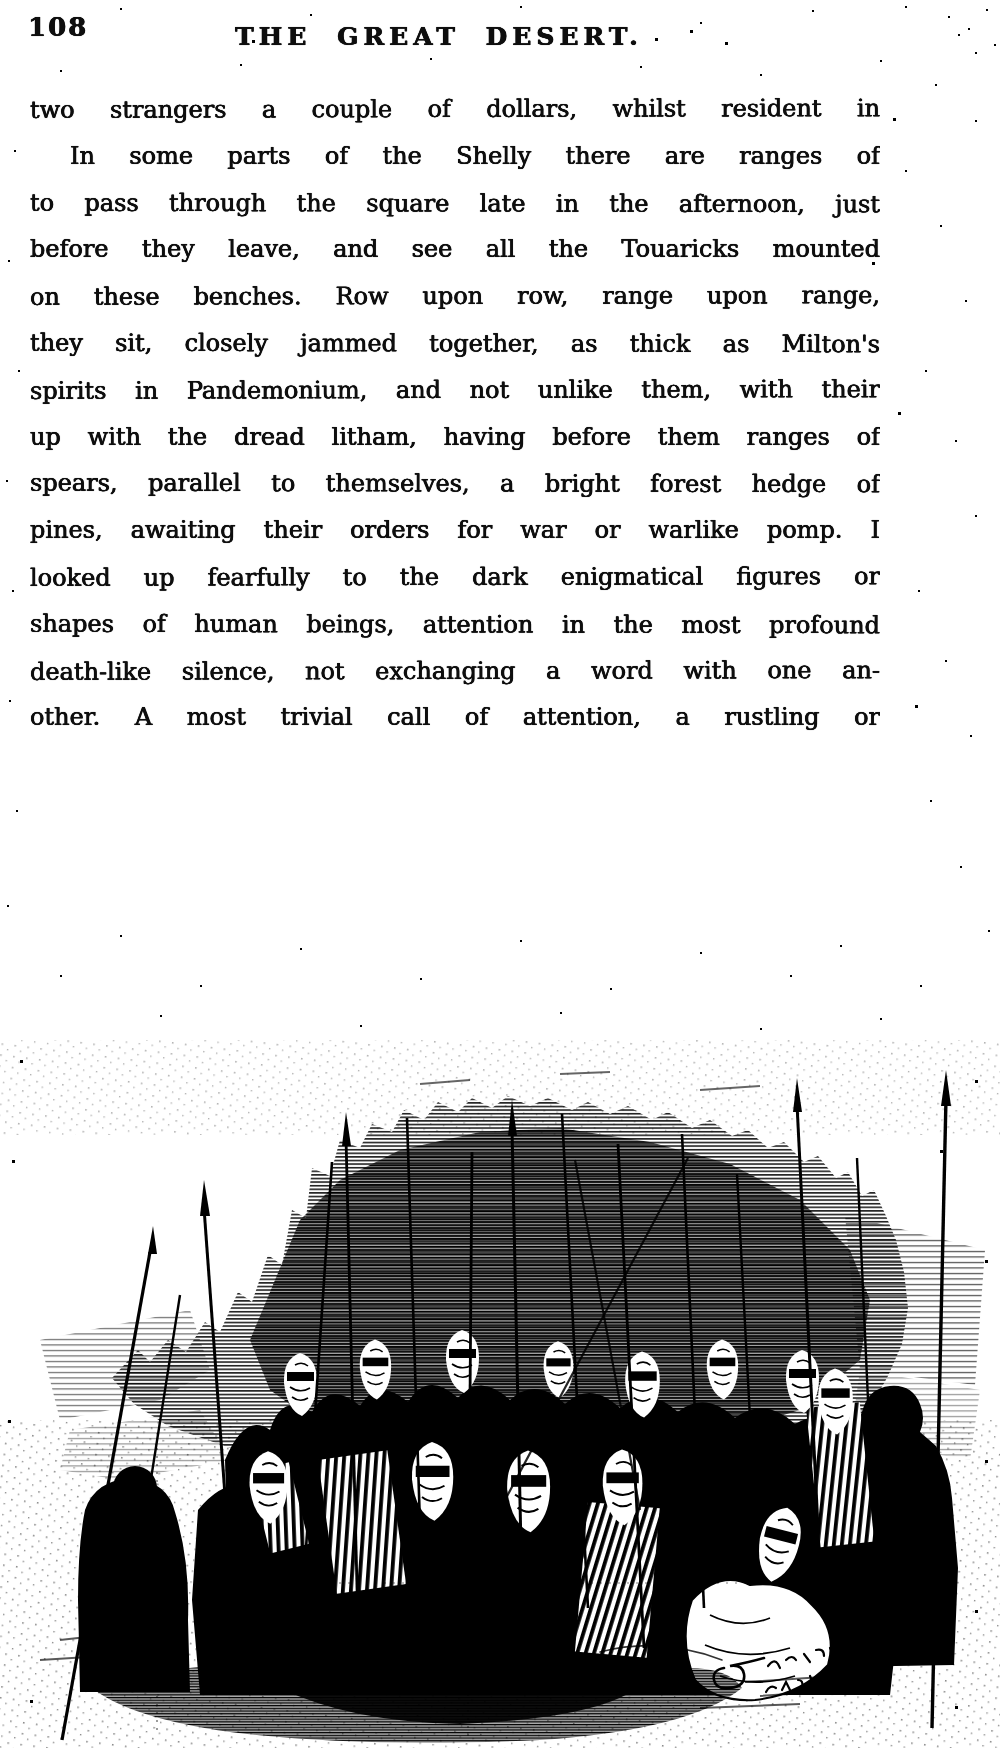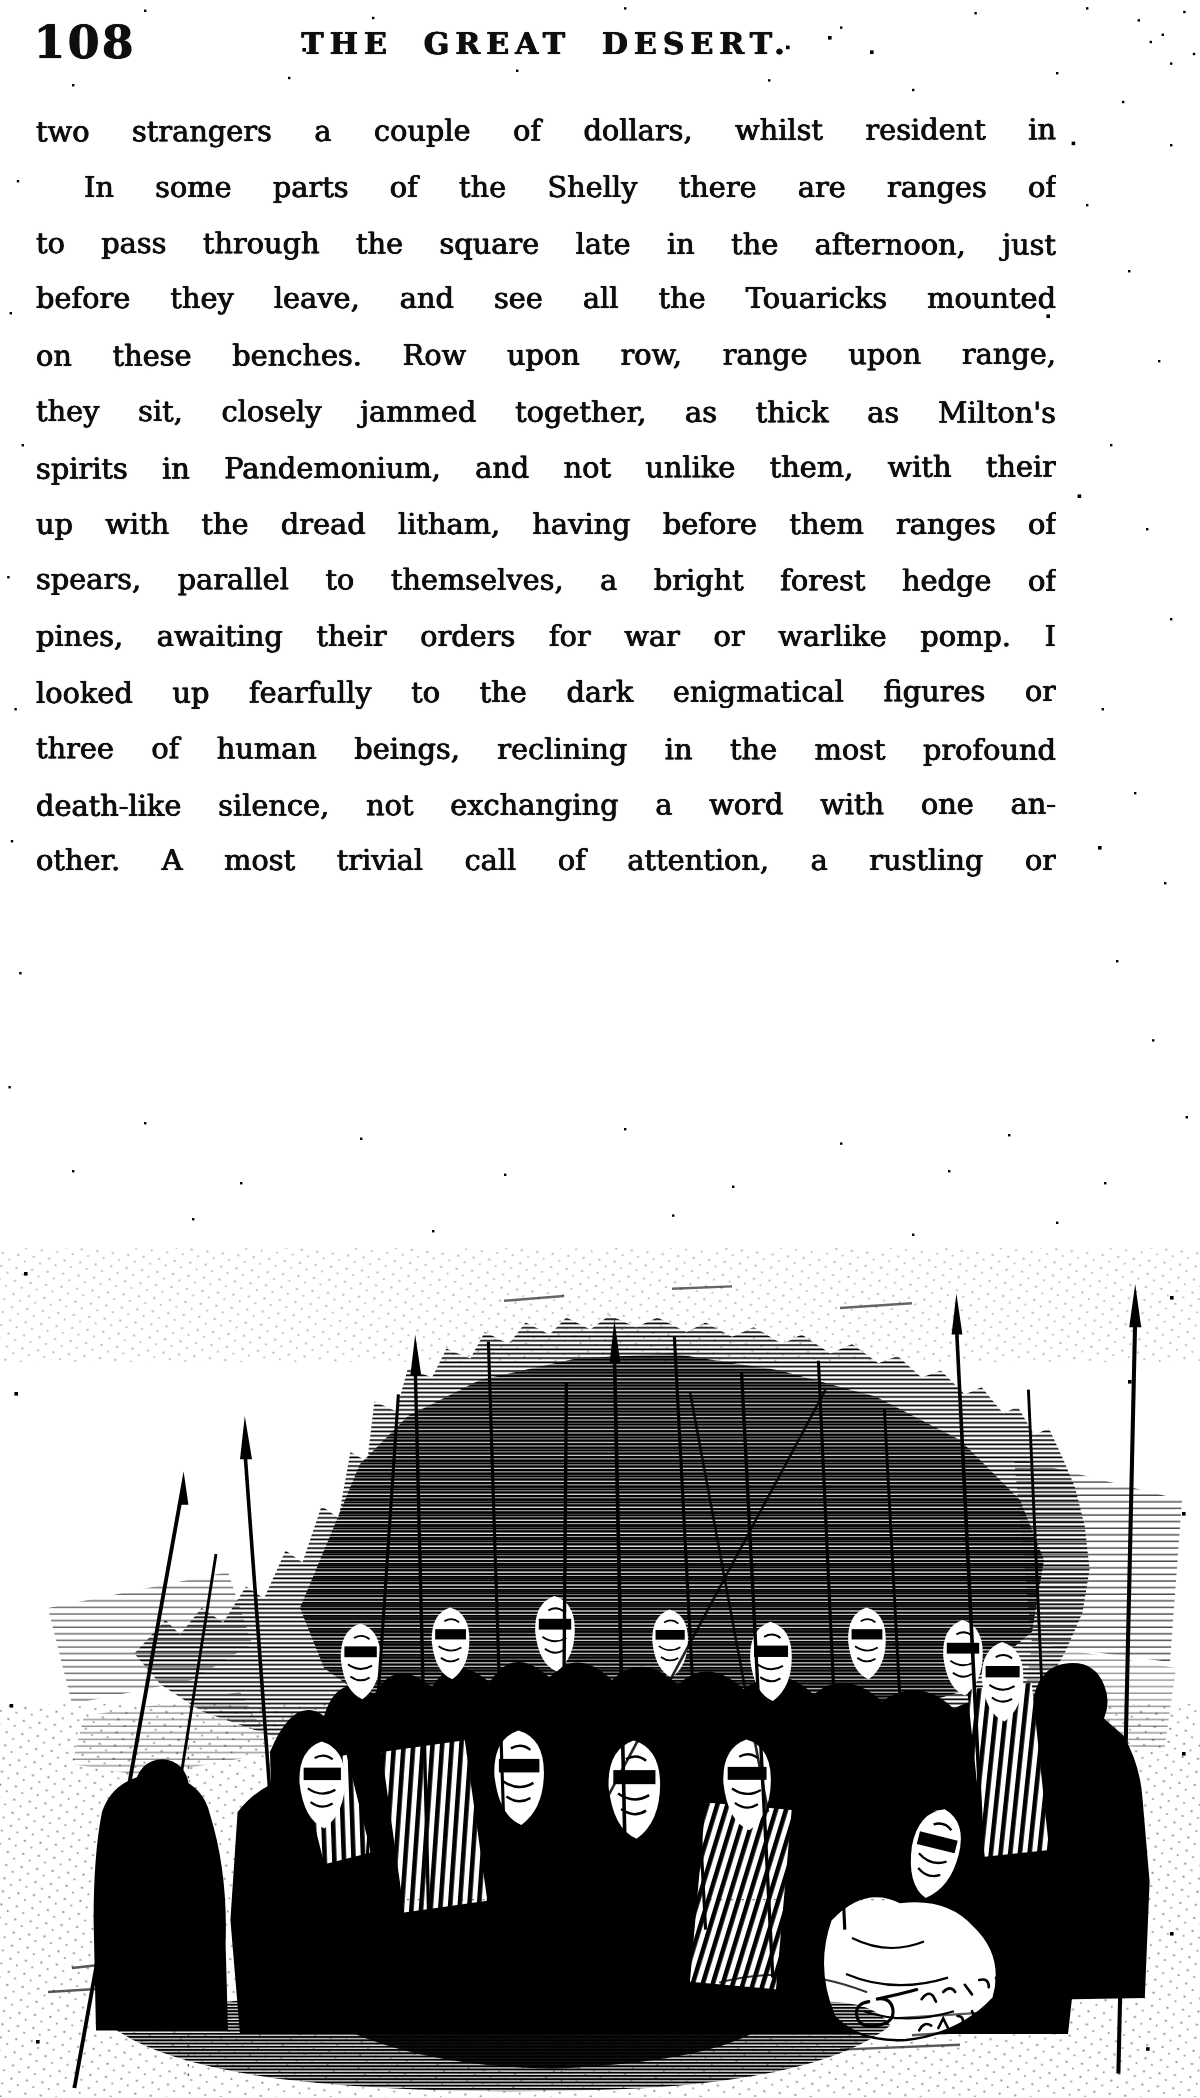--- a/index.html
+++ b/index.html
@@ -4,24 +4,24 @@
 <style>
   html,body{margin:0;padding:0;}
   body{
     width:1000px;height:1748px;position:relative;overflow:hidden;
     background:#ffffff;color:#0e0e0e;
     font-family:"DejaVu Serif","Liberation Serif",serif;
   }
   .ink{ text-shadow:0.35px 0 0 currentColor,-0.35px 0 0 currentColor,0 0 1px rgba(0,0,0,.55); }
   .pagenum{
     position:absolute;left:28px;top:12px;
-    font-size:38px;font-weight:bold;letter-spacing:2px;
+    font-size:26px;font-weight:bold;letter-spacing:2px;
   }
   .runtitle{
-    position:absolute;left:30px;top:22px;width:850px;text-align:center;
+    position:absolute;left:14px;top:22px;width:850px;text-align:center;
     font-size:25px;font-weight:bold;letter-spacing:5px;word-spacing:12px;
   }
   .bodytext{
     position:absolute;left:30px;top:86px;width:850px;
     font-size:24px;
   }
   .bl{
     height:46.8px;line-height:46.8px;overflow:hidden;
     text-align:justify;white-space:normal;
   }
@@ -64,21 +64,21 @@
   <div class="bl ind">In some parts of the Shelly there are ranges of</div>
   <div class="bl">to pass through the square late in the afternoon, just</div>
   <div class="bl">before they leave, and see all the Touaricks mounted</div>
   <div class="bl">on these benches.  Row upon row, range upon range,</div>
   <div class="bl">they sit, closely jammed together, as thick as Milton's</div>
   <div class="bl">spirits in Pandemonium, and not unlike them, with their</div>
   <div class="bl">up with the dread litham, having before them ranges of</div>
   <div class="bl">spears, parallel to themselves, a bright forest hedge of</div>
   <div class="bl">pines, awaiting their orders for war or warlike pomp.  I</div>
   <div class="bl">looked up fearfully to the dark enigmatical figures or</div>
-  <div class="bl">three of human beings, reclining in the most profound</div>
+  <div class="bl">shapes of human beings, attention in the most profound</div>
   <div class="bl">death-like silence, not exchanging a word with one an-</div>
   <div class="bl">other.  A most trivial call of attention, a rustling or</div>
 </div>
 
 <div class="noise"></div>
 <div class="noise2"></div>
 
 <svg class="illus" viewBox="0 0 1000 708" xmlns="http://www.w3.org/2000/svg">
   <defs>
     <pattern id="hA" width="8" height="5.5" patternUnits="userSpaceOnUse">

